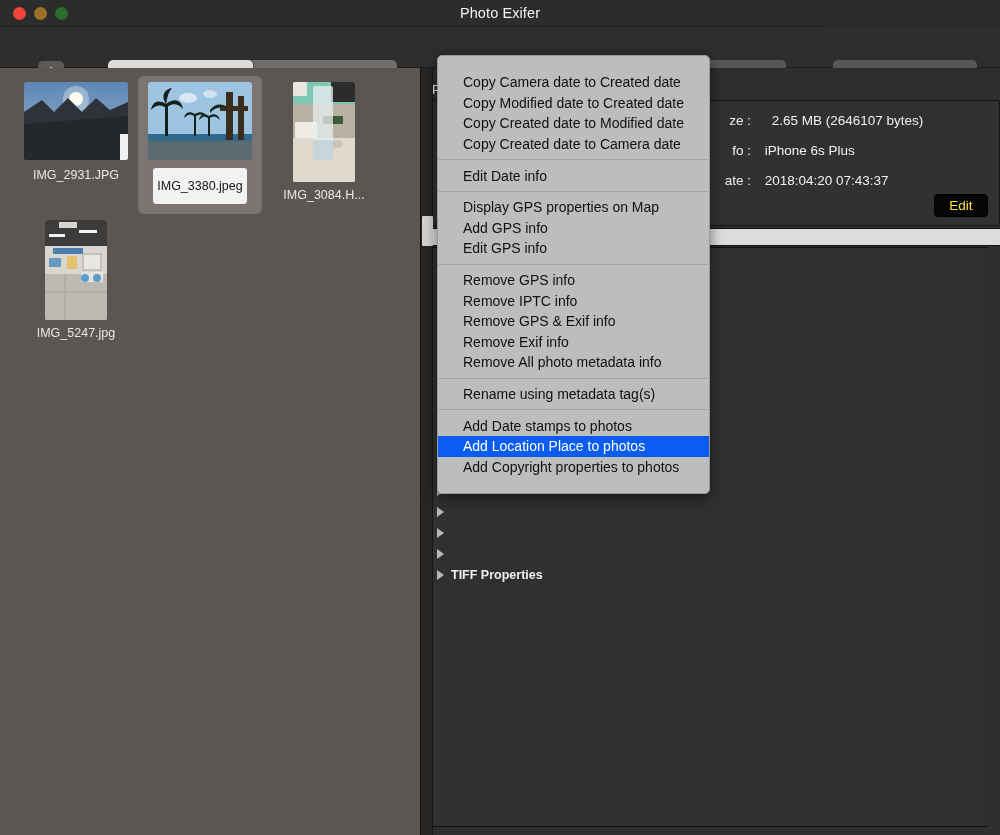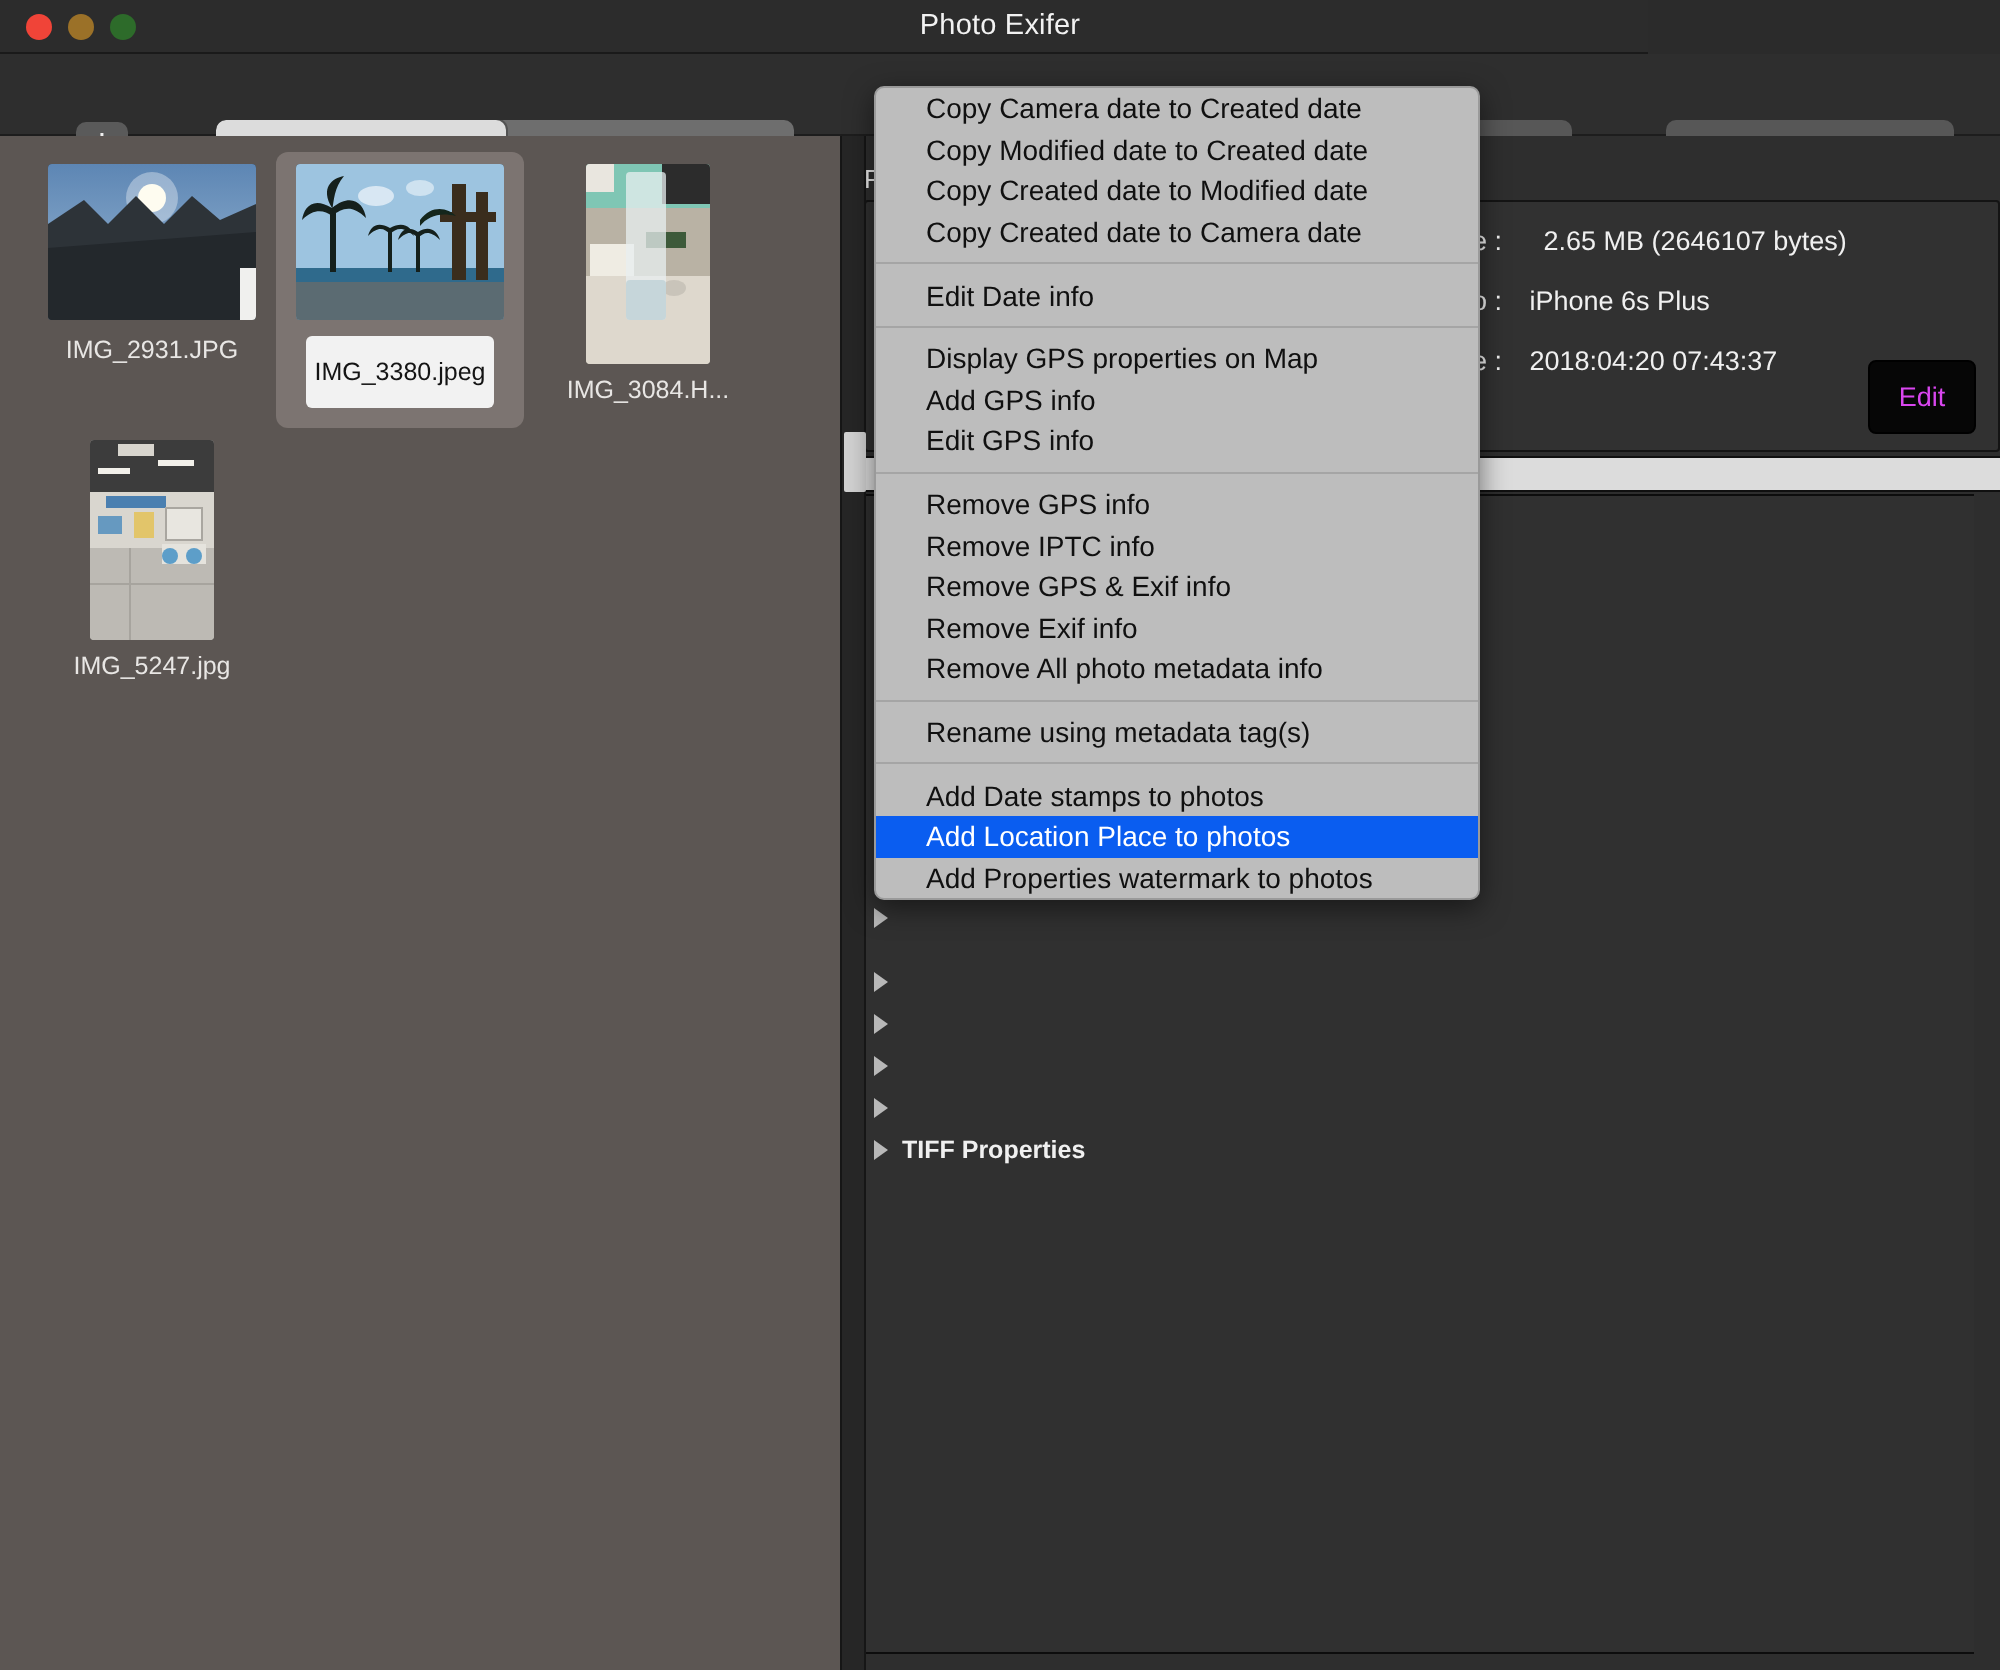--- a/index.html
+++ b/index.html
@@ -161,25 +161,25 @@
     border-radius: 2px;
   }
   .info-row {
     position: absolute; left: 0; width: 100%;
     font-size: 13.5px; color: #f0f0f0;
     white-space: nowrap;
   }
   .info-key { display: inline-block; text-align: right; }
   .edit-small {
     position: absolute; right: 11px; bottom: 8px;
-    width: 54px; height: 37px;
+    width: 54px; height: 23px;
     background: #060606;
     border: 1px solid #000;
     border-radius: 4px;
-    color: #d946ef; font-size: 13.5px;
+    color: #fde047; font-size: 13.5px;
     display: flex; align-items: center; justify-content: center;
   }
   .divider-strip {
     position: absolute; left: 0; top: 160px;
     width: 580px; height: 18px;
     background: #dcdcdc;
     border-top: 1px solid #101010;
     border-bottom: 1px solid #101010;
   }
   .meta-list {
@@ -223,27 +223,27 @@
   }
   .vscroll-right {
     position: absolute; right: 0; top: 178px;
     width: 13px; height: 657px;
     background: #2e2e2e;
   }
 
   
   .menu {
     position: absolute;
-    left: 437px; top: 43px;
-    width: 303px;
+    left: 437px; top: 55px;
+    width: 273px;
     background: #bdbdbd;
     border: 1px solid #9a9a9a;
     border-radius: 5px;
     box-shadow: 0 4px 14px rgba(0,0,0,.5);
-    padding: 0 0;
+    padding: 16px 0;
     z-index: 50;
   }
   .menu-item {
     height: 20.6px;
     display: flex; align-items: center;
     padding-left: 25px;
     font-size: 14px;
     color: #101010;
     white-space: nowrap;
   }
@@ -466,16 +466,16 @@
     <div class="menu-item">Remove GPS &amp; Exif info</div>
     <div class="menu-item">Remove Exif info</div>
     <div class="menu-item">Remove All photo metadata info</div>
 
     <div class="menu-sep"></div>
     <div class="menu-item">Rename using metadata tag(s)</div>
 
     <div class="menu-sep"></div>
     <div class="menu-item">Add Date stamps to photos</div>
     <div class="menu-item highlighted">Add Location Place to photos</div>
-    <div class="menu-item">Add Properties watermark to photos</div>
+    <div class="menu-item">Add Copyright properties to photos</div>
   </div>
 
 </div>
 
 </body></html>

